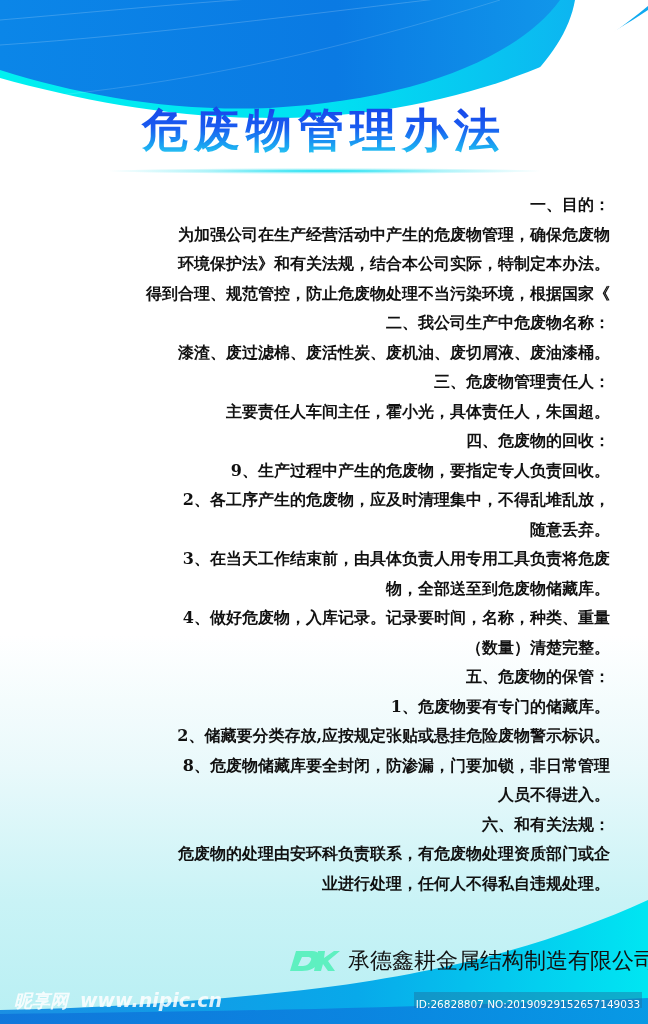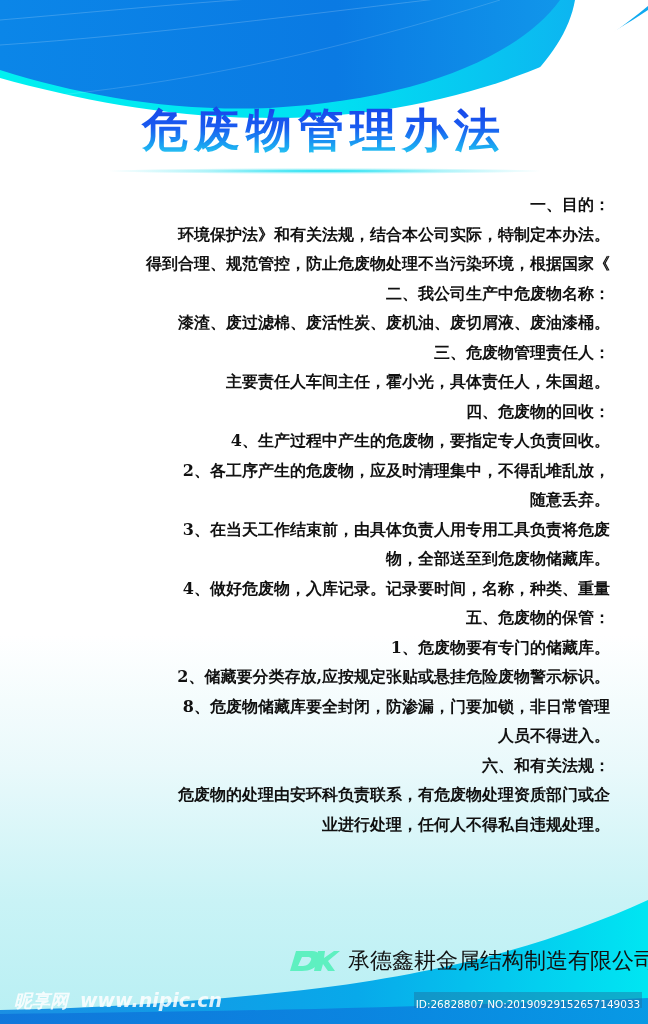--- a/index.html
+++ b/index.html
@@ -79,36 +79,38 @@
   <path d="M0,45 C150,35 300,15 470,-5" stroke="rgba(255,255,255,0.18)" stroke-width="1" fill="none"></path>
   <path d="M60,95 C200,80 340,50 500,0" stroke="rgba(255,255,255,0.15)" stroke-width="1" fill="none"></path>
 </svg>
 
 <h1 class="title">危废物管理办法</h1>
 <div class="title-rule"></div>
 
 <div class="content">
 
   <p class="heading">一、目的：</p>
+  <p class="indent">为加强公司在生产经营活动中产生的危废物管理，确保危废物</p>
   <p>环境保护法》和有关法规，结合本公司实际，特制定本办法。</p>
   <p>得到合理、规范管控，防止危废物处理不当污染环境，根据国家《</p>
 
   <p class="heading">二、我公司生产中危废物名称：</p>
   <p class="indent">漆渣、废过滤棉、废活性炭、废机油、废切屑液、废油漆桶。</p>
 
   <p class="heading">三、危废物管理责任人：</p>
   <p class="indent">主要责任人车间主任，霍小光，具体责任人，朱国超。</p>
 
   <p class="heading">四、危废物的回收：</p>
-  <p class="indent2">4、生产过程中产生的危废物，要指定专人负责回收。</p>
+  <p class="indent2">9、生产过程中产生的危废物，要指定专人负责回收。</p>
   <p class="indent2">2、各工序产生的危废物，应及时清理集中，不得乱堆乱放，</p>
   <p>随意丢弃。</p>
   <p class="indent2">3、在当天工作结束前，由具体负责人用专用工具负责将危废</p>
   <p>物，全部送至到危废物储藏库。</p>
   <p class="indent2">4、做好危废物，入库记录。记录要时间，名称，种类、重量</p>
+  <p>（数量）清楚完整。</p>
 
   <p class="heading">五、危废物的保管：</p>
   <p class="indent2">1、危废物要有专门的储藏库。</p>
   <p class="indent2">2、储藏要分类存放,应按规定张贴或悬挂危险废物警示标识。</p>
   <p class="indent2">8、危废物储藏库要全封闭，防渗漏，门要加锁，非日常管理</p>
   <p>人员不得进入。</p>
 
   <p class="heading">六、和有关法规：</p>
   <p class="indent">危废物的处理由安环科负责联系，有危废物处理资质部门或企</p>
   <p>业进行处理，任何人不得私自违规处理。</p>

